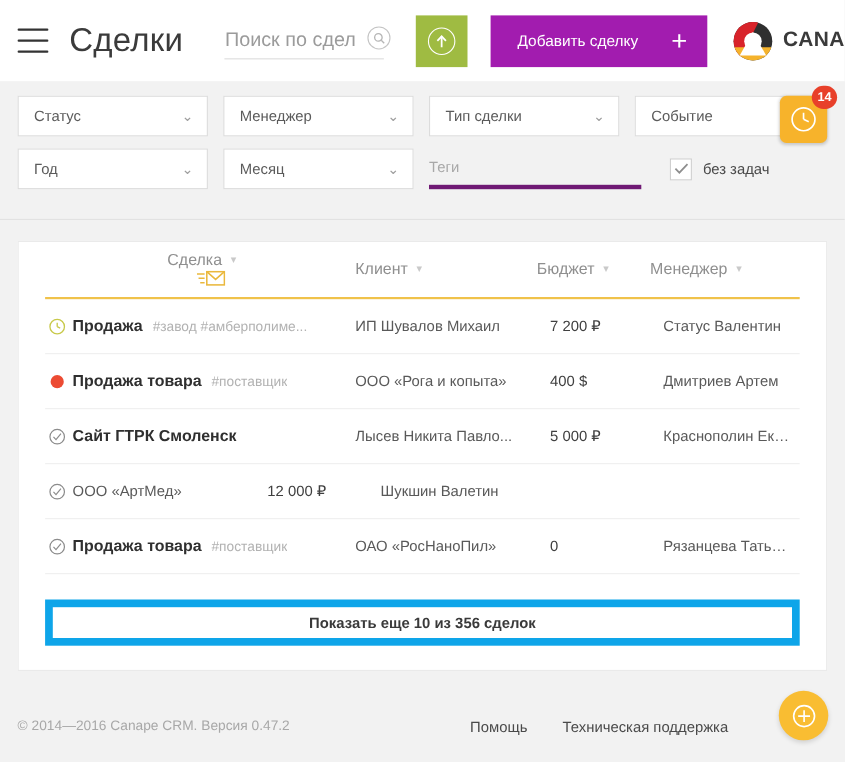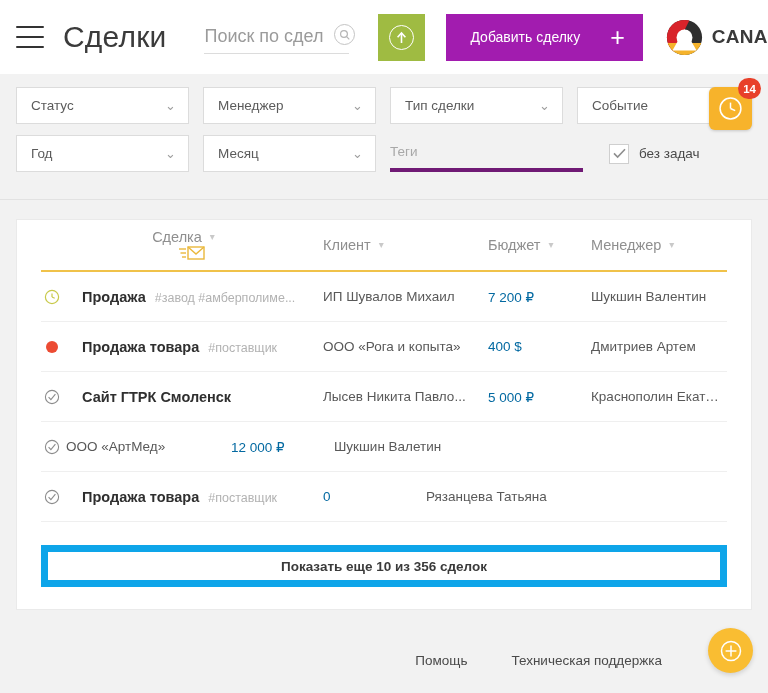--- a/index.html
+++ b/index.html
@@ -220,32 +220,31 @@
     border-bottom: 1px solid #efefef;
     cursor: pointer;
   }
   .row:last-child { border-bottom: 1px solid #efefef; }
 
   .status-icon { width: 22px; flex: 0 0 22px; display: flex; align-items: center; }
   .cell-deal { width: 257px; display: flex; align-items: baseline; gap: 9px; overflow: hidden; }
   .deal-name {
     font-size: 14.5px; color: #2f2f2f; font-weight: bold;
     white-space: nowrap;
-    margin-left: 16px;
   }
   .deal-tags {
     font-size: 12.5px; color: #b2b2b2;
     white-space: nowrap; overflow: hidden; text-overflow: ellipsis;
   }
   .cell-client {
     width: 165px; font-size: 13.5px; color: #595959;
     white-space: nowrap; overflow: hidden; text-overflow: ellipsis;
     padding-right: 10px;
   }
-  .cell-budget { width: 103px; font-size: 13.5px; color: #0369a1; white-space: nowrap; }
+  .cell-budget { width: 103px; font-size: 13.5px; color: #404040; white-space: nowrap; margin-left: 12px; }
   .cell-mgr {
     flex: 1; font-size: 13.5px; color: #595959;
     white-space: nowrap; overflow: hidden; text-overflow: ellipsis;
     padding-right: 6px;
   }
 
   .show-more {
     margin: 23px 24px 0 24px;
     height: 42px;
     background: #ffffff;
@@ -259,21 +258,21 @@
   .footer {
     position: relative;
     margin-top: 22px;
     padding: 0 16px;
     height: 56px;
     display: flex; align-items: center;
   }
   .copyright { font-size: 12.5px; color: #a8a8a8; }
   .footer-links {
     margin-left: auto;
-    display: flex; gap: 44px;
+    display: flex; gap: 32px;
     padding-right: 90px;
   }
   .footer-link { font-size: 13.5px; color: #4a4a4a; cursor: pointer; }
 
   .fab {
     position: absolute;
     right: 15px; top: -4px;
     width: 45px; height: 45px;
     border-radius: 50%;
     background: #f9bd32;
@@ -436,21 +435,21 @@
             <line x1="8" y1="8" x2="8" y2="4.4" stroke="#c8c94a" stroke-width="1.2"></line>
             <line x1="8" y1="8" x2="10.7" y2="9.3" stroke="#c8c94a" stroke-width="1.2"></line>
           </svg>
         </div>
         <div class="cell-deal">
           <span class="deal-name">Продажа</span>
           <span class="deal-tags">#завод #амберполиме...</span>
         </div>
         <div class="cell-client">ИП Шувалов Михаил</div>
         <div class="cell-budget">7 200 ₽</div>
-        <div class="cell-mgr">Шукшин Валентин</div>
+        <div class="cell-mgr">Статус Валентин</div>
       </div>
       <div class="row">
         <div class="status-icon">
           <svg width="16" height="16" viewBox="0 0 16 16">
             <circle cx="8" cy="8" r="6" fill="#ec4b33"></circle>
           </svg>
         </div>
         <div class="cell-deal">
           <span class="deal-name">Продажа товара</span>
           <span class="deal-tags">#поставщик</span>
@@ -489,29 +488,31 @@
         <div class="status-icon">
           <svg width="16" height="16" viewBox="0 0 16 16">
             <circle cx="8" cy="8" r="6.6" fill="none" stroke="#8c8c8c" stroke-width="1.1"></circle>
             <polyline points="4.6,8.2 6.9,10.6 11.4,5.2" fill="none" stroke="#8c8c8c" stroke-width="1.1"></polyline>
           </svg>
         </div>
         <div class="cell-deal">
           <span class="deal-name">Продажа товара</span>
           <span class="deal-tags">#поставщик</span>
         </div>
+        <div class="cell-client">ОАО «РосНаноПил»</div>
         <div class="cell-budget">0</div>
         <div class="cell-mgr">Рязанцева Татьяна</div>
       </div>
     </div>
 
   <div class="show-more">Показать еще 10 из 356 сделок</div>
 </div>
 
 <div class="footer">
+  <div class="copyright">© 2014—2016  Canape CRM. Версия 0.47.2</div>
   <div class="footer-links">
     <span class="footer-link">Помощь</span>
     <span class="footer-link">Техническая поддержка</span>
   </div>
   <div class="fab">
     <svg width="24" height="24" viewBox="0 0 24 24">
       <circle cx="12" cy="12" r="9.5" fill="none" stroke="#ffffff" stroke-width="1.5"></circle>
       <line x1="12" y1="6.6" x2="12" y2="17.4" stroke="#ffffff" stroke-width="1.5"></line>
       <line x1="6.6" y1="12" x2="17.4" y2="12" stroke="#ffffff" stroke-width="1.5"></line>
     </svg>

